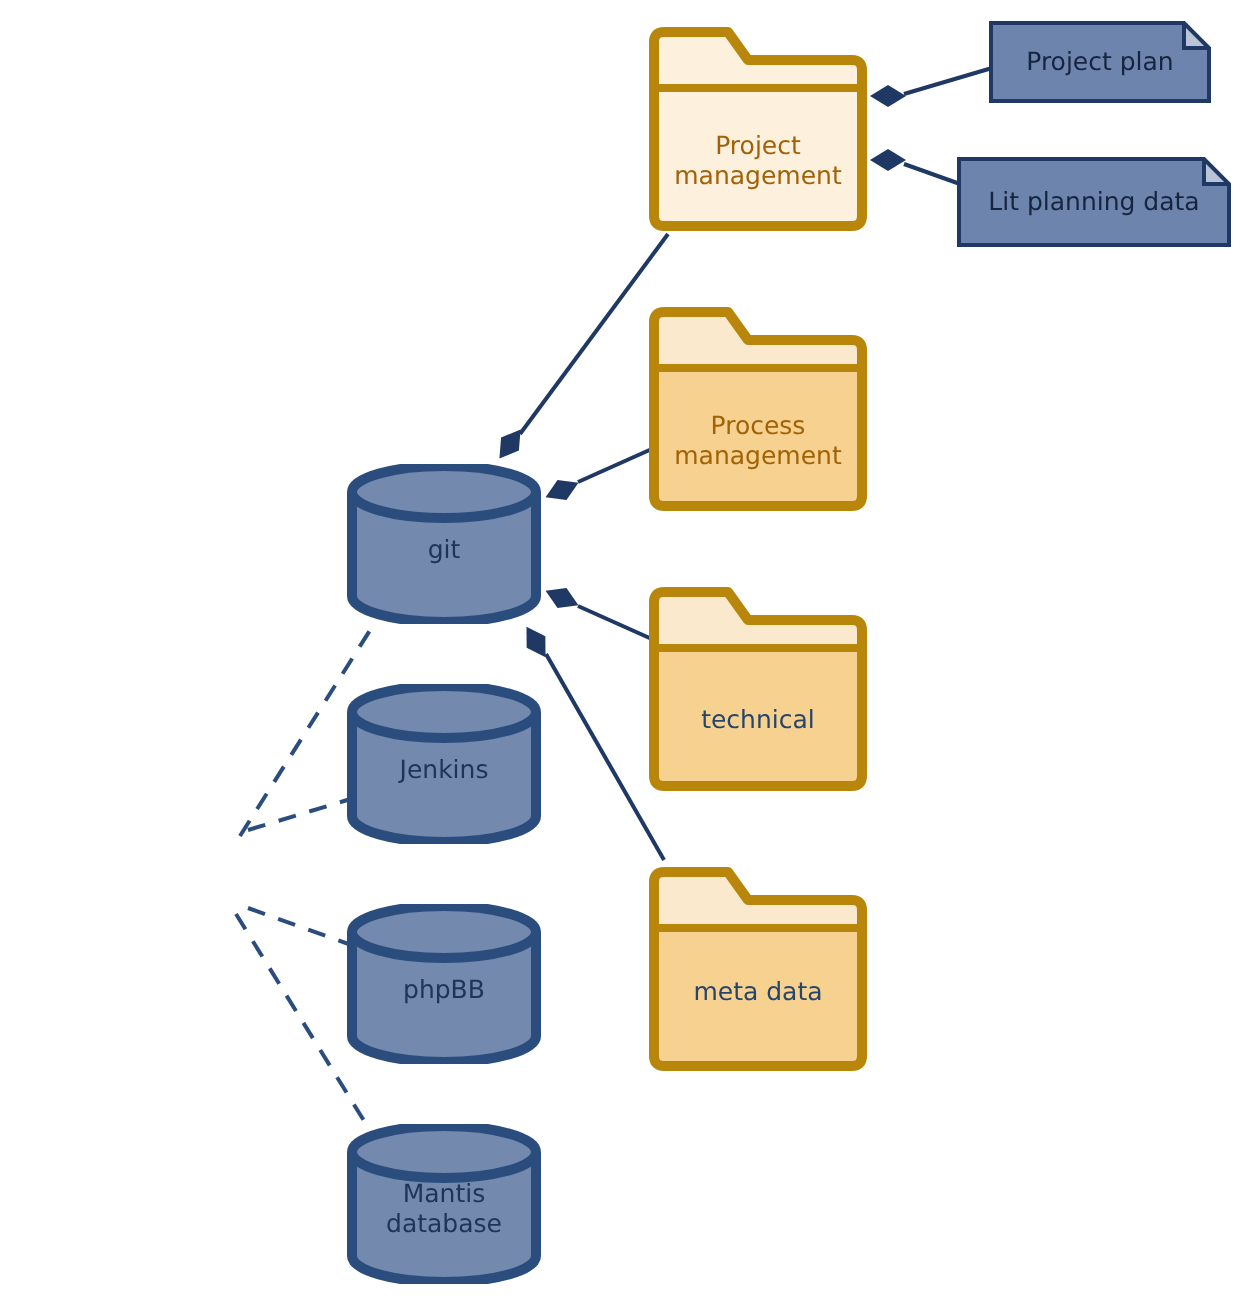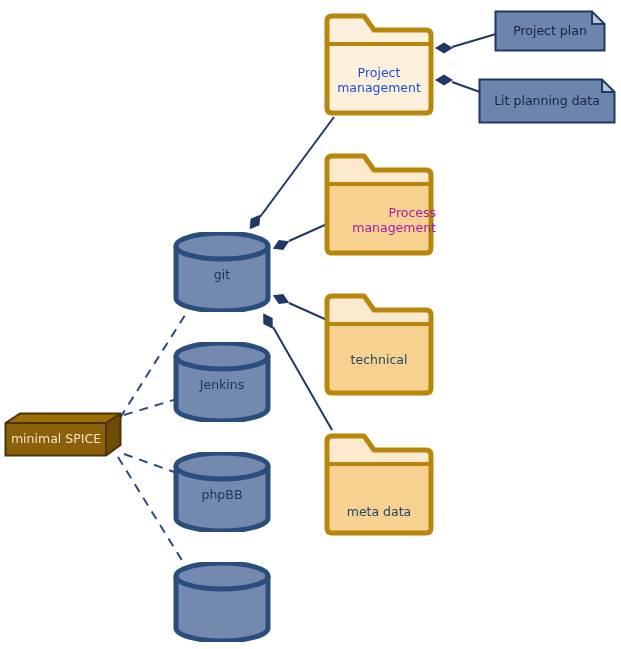--- a/index.html
+++ b/index.html
@@ -139,53 +139,53 @@
       </g>
   </svg>
 
   <div class="folder" id="pkg-project-management" style="left: 322px; top: 12px; width: 114px; height: 105px;">
     <svg class="fld-svg" width="114" height="105" viewBox="0 0 114 105" xmlns="http://www.w3.org/2000/svg">
       <path class="fld-tab" d="M5,20 L5,9 Q5,4 10,4 L42,4 L52,18 L104,18 Q109,18 109,23 L109,34 L5,34 Z" fill="#fdf0dc"></path>
       <path class="fld-body" d="M5,30 L109,30 L109,96 Q109,101 104,101 L10,101 Q5,101 5,96 Z" fill="#fdf0dc"></path>
       <path class="fld-outline" d="M5,20 L5,9 Q5,4 10,4 L42,4 L52,18 L104,18 Q109,18 109,23 L109,96 Q109,101 104,101 L10,101 Q5,101 5,96 Z" fill="none" stroke-width="5" stroke-linejoin="round" stroke="#b8860b"></path>
       <line class="fld-sep" x1="5" y1="32" x2="109" y2="32" stroke-width="4" stroke="#b8860b"></line>
     </svg>
-    <div class="fld-label" style="top: 52.5px; color: #1d4ed8;">Project
+    <div class="fld-label" style="top: 52.5px; color: #a16207;">Project
 management</div>
   </div>
 
   <div class="folder" id="pkg-process-management" style="left: 322px; top: 152px; width: 114px; height: 105px;">
     <svg class="fld-svg" width="114" height="105" viewBox="0 0 114 105" xmlns="http://www.w3.org/2000/svg">
       <path class="fld-tab" d="M5,20 L5,9 Q5,4 10,4 L42,4 L52,18 L104,18 Q109,18 109,23 L109,34 L5,34 Z" fill="#fbe9cd"></path>
       <path class="fld-body" d="M5,30 L109,30 L109,96 Q109,101 104,101 L10,101 Q5,101 5,96 Z" fill="#f6d18f"></path>
       <path class="fld-outline" d="M5,20 L5,9 Q5,4 10,4 L42,4 L52,18 L104,18 Q109,18 109,23 L109,96 Q109,101 104,101 L10,101 Q5,101 5,96 Z" fill="none" stroke-width="5" stroke-linejoin="round" stroke="#b8860b"></path>
       <line class="fld-sep" x1="5" y1="32" x2="109" y2="32" stroke-width="4" stroke="#b8860b"></line>
     </svg>
-    <div class="fld-label" style="top: 52.5px; color: #a21caf; text-align: right;">Process
+    <div class="fld-label" style="top: 52.5px; color: #a16207;">Process
 management</div>
   </div>
 
   <div class="folder" id="pkg-technical" style="left: 322px; top: 292px; width: 114px; height: 105px;">
     <svg class="fld-svg" width="114" height="105" viewBox="0 0 114 105" xmlns="http://www.w3.org/2000/svg">
       <path class="fld-tab" d="M5,20 L5,9 Q5,4 10,4 L42,4 L52,18 L104,18 Q109,18 109,23 L109,34 L5,34 Z" fill="#fbe9cd"></path>
       <path class="fld-body" d="M5,30 L109,30 L109,96 Q109,101 104,101 L10,101 Q5,101 5,96 Z" fill="#f6d18f"></path>
       <path class="fld-outline" d="M5,20 L5,9 Q5,4 10,4 L42,4 L52,18 L104,18 Q109,18 109,23 L109,96 Q109,101 104,101 L10,101 Q5,101 5,96 Z" fill="none" stroke-width="5" stroke-linejoin="round" stroke="#b8860b"></path>
       <line class="fld-sep" x1="5" y1="32" x2="109" y2="32" stroke-width="4" stroke="#b8860b"></line>
     </svg>
     <div class="fld-label" style="top: 60px; color: rgb(38, 69, 107); text-align: center;">technical</div>
   </div>
 
   <div class="folder" id="pkg-meta-data" style="left: 322px; top: 432px; width: 114px; height: 105px;">
     <svg class="fld-svg" width="114" height="105" viewBox="0 0 114 105" xmlns="http://www.w3.org/2000/svg">
       <path class="fld-tab" d="M5,20 L5,9 Q5,4 10,4 L42,4 L52,18 L104,18 Q109,18 109,23 L109,34 L5,34 Z" fill="#fbe9cd"></path>
       <path class="fld-body" d="M5,30 L109,30 L109,96 Q109,101 104,101 L10,101 Q5,101 5,96 Z" fill="#f6d18f"></path>
       <path class="fld-outline" d="M5,20 L5,9 Q5,4 10,4 L42,4 L52,18 L104,18 Q109,18 109,23 L109,96 Q109,101 104,101 L10,101 Q5,101 5,96 Z" fill="none" stroke-width="5" stroke-linejoin="round" stroke="#b8860b"></path>
       <line class="fld-sep" x1="5" y1="32" x2="109" y2="32" stroke-width="4" stroke="#b8860b"></line>
     </svg>
-    <div class="fld-label" style="top: 72px; color: rgb(38, 69, 107);">meta data</div>
+    <div class="fld-label" style="top: 56px; color: rgb(38, 69, 107);">meta data</div>
   </div>
 
   <div class="cyl" id="db-git" style="left: 172px; top: 232px; width: 100px; height: 56px;">
     <svg class="cyl-svg" width="100" height="80" viewBox="0 0 100 80" xmlns="http://www.w3.org/2000/svg">
       <path class="cyl-body" d="M4,14 L4,66 A46,13 0 0 0 96,66 L96,14 Z" fill="#7389ae"></path>
       <ellipse class="cyl-top" cx="50" cy="14" rx="46" ry="13" fill="#7389ae"></ellipse>
       <path class="cyl-outline" d="M4,14 L4,66 A46,13 0 0 0 96,66 L96,14" fill="none" stroke-width="5" stroke="#2b4d7e"></path>
       <ellipse class="cyl-outline" cx="50" cy="14" rx="46" ry="13" fill="none" stroke-width="5" stroke="#2b4d7e"></ellipse>
     </svg>
     <div class="cyl-label" style="top: 34.5px;">git</div>
@@ -211,20 +211,22 @@
     <div class="cyl-label" style="top: 34.5px;">phpBB</div>
   </div>
 
   <div class="cyl" id="db-mantis-database" style="left: 172px; top: 562px; width: 100px; height: 80px;">
     <svg class="cyl-svg" width="100" height="80" viewBox="0 0 100 80" xmlns="http://www.w3.org/2000/svg">
       <path class="cyl-body" d="M4,14 L4,66 A46,13 0 0 0 96,66 L96,14 Z" fill="#7389ae"></path>
       <ellipse class="cyl-top" cx="50" cy="14" rx="46" ry="13" fill="#7389ae"></ellipse>
       <path class="cyl-outline" d="M4,14 L4,66 A46,13 0 0 0 96,66 L96,14" fill="none" stroke-width="5" stroke="#2b4d7e"></path>
       <ellipse class="cyl-outline" cx="50" cy="14" rx="46" ry="13" fill="none" stroke-width="5" stroke="#2b4d7e"></ellipse>
     </svg>
+    <div class="cyl-label" style="top: 27px;">Mantis
+database</div>
   </div>
 
   <div class="note" id="note-lit-planning-data" style="left: 478px; top: 78px; width: 138px; height: 46px;">
     <svg class="note-svg" width="138" height="46" viewBox="0 0 138 46" xmlns="http://www.w3.org/2000/svg">
       <path class="note-body" d="M1.5,1.5 L124,1.5 L136.5,14 L136.5,44.5 L1.5,44.5 Z" fill="#6d85ad"></path>
       <path class="note-fold" d="M124,1.5 L124,14 L136.5,14 Z" fill="#b9c4d6"></path>
       <path class="note-outline" d="M1.5,1.5 L124,1.5 L136.5,14 L136.5,44.5 L1.5,44.5 Z" fill="none" stroke-width="2" stroke="#1f3864"></path>
       <path class="note-outline" d="M124,1.5 L124,14 L136.5,14" fill="none" stroke-width="2" stroke="#1f3864"></path>
     </svg>
     <div class="note-label" style="top: 15px;">Lit planning data</div>
@@ -233,24 +235,14 @@
   <div class="note" id="note-project-plan" style="left: 494px; top: 10px; width: 112px; height: 42px;">
     <svg class="note-svg" width="112" height="42" viewBox="0 0 112 42" xmlns="http://www.w3.org/2000/svg">
       <path class="note-body" d="M1.5,1.5 L98,1.5 L110.5,14 L110.5,40.5 L1.5,40.5 Z" fill="#6d85ad"></path>
       <path class="note-fold" d="M98,1.5 L98,14 L110.5,14 Z" fill="#b9c4d6"></path>
       <path class="note-outline" d="M1.5,1.5 L98,1.5 L110.5,14 L110.5,40.5 L1.5,40.5 Z" fill="none" stroke-width="2" stroke="#1f3864"></path>
       <path class="note-outline" d="M98,1.5 L98,14 L110.5,14" fill="none" stroke-width="2" stroke="#1f3864"></path>
     </svg>
     <div class="note-label" style="top: 13px;">Project plan</div>
   </div>
 
-  <div class="box3d" id="node-minimal-spice" style="left: 4px; top: 412px; width: 118px; height: 45px;">
-    <svg class="box-svg" width="118" height="45" viewBox="0 0 118 45" xmlns="http://www.w3.org/2000/svg">
-      <path class="b3-top" d="M1.5,11 L16,1.5 L116.5,1.5 L102,11 Z" fill="#9d6d09"></path>
-      <path class="b3-side" d="M102,11 L116.5,1.5 L116.5,33 L102,43.5 Z" fill="#6e4c06"></path>
-      <path class="b3-face" d="M1.5,11 L102,11 L102,43.5 L1.5,43.5 Z" fill="#8a6008"></path>
-      <path class="b3-outline" d="M1.5,11 L16,1.5 L116.5,1.5 L116.5,33 L102,43.5 L1.5,43.5 Z" fill="none" stroke-width="2" stroke="#4a3304"></path>
-      <path class="b3-outline" d="M1.5,11 L102,11 L102,43.5 M102,11 L116.5,1.5" fill="none" stroke-width="2" stroke="#4a3304"></path>
-    </svg>
-    <div class="box-label" style="left: 2px; width: 100px; top: 19px; color: rgb(242, 228, 200);">minimal SPICE</div>
-  </div>
 
 </div>
 
 </body></html>

